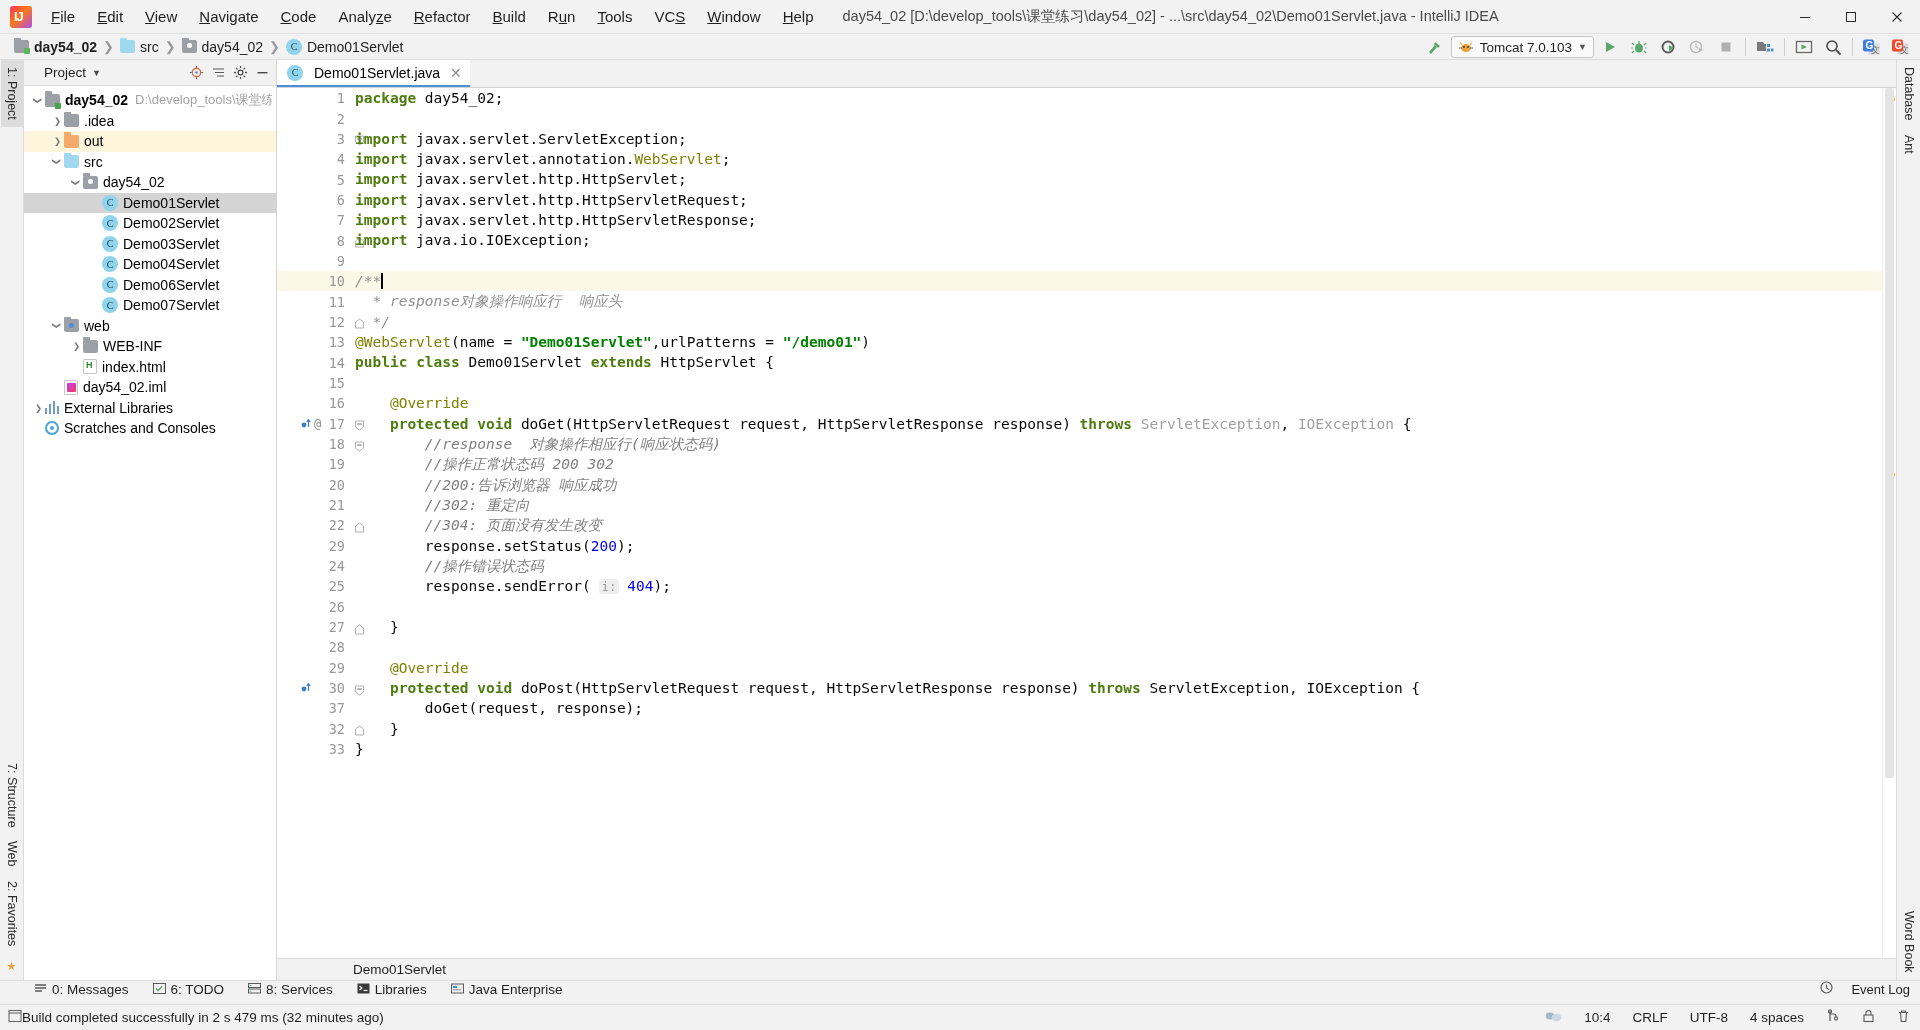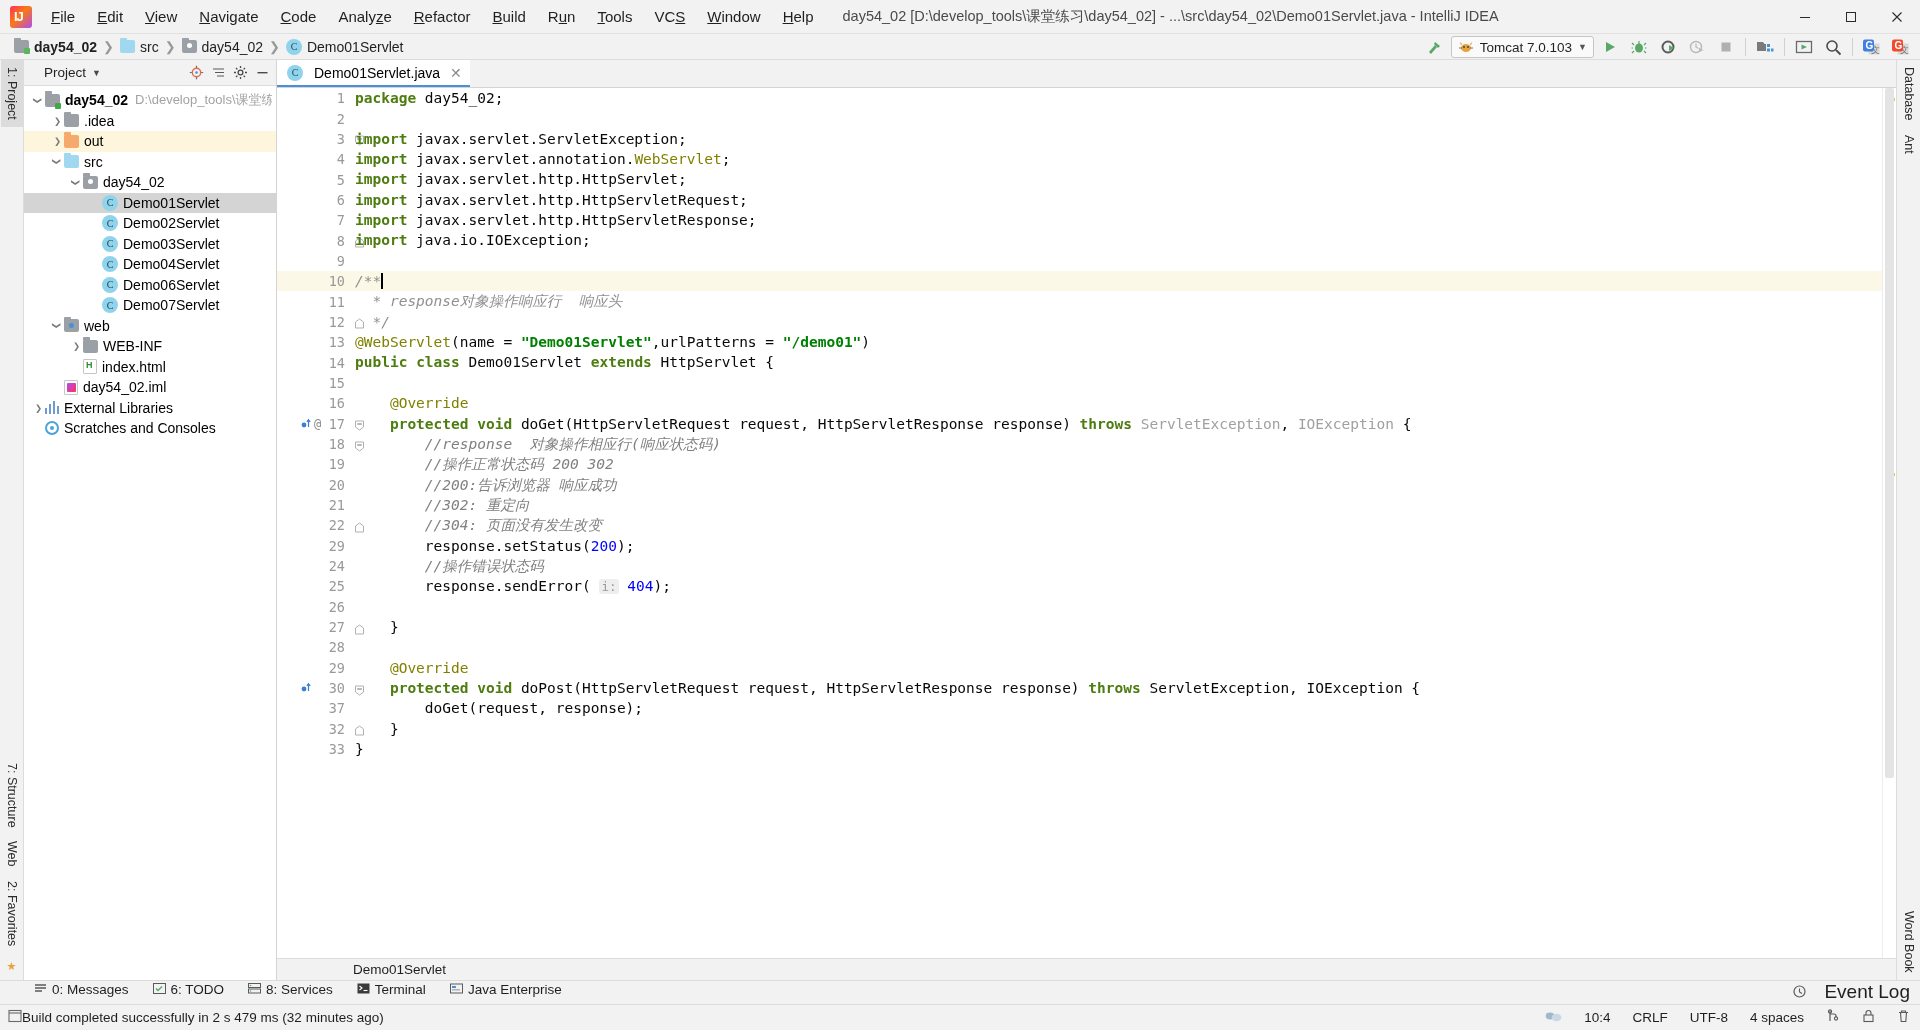--- a/index.html
+++ b/index.html
@@ -180,21 +180,21 @@
     height:22px; min-height:22px; background:#f2f2f2; border-top:1px solid #dcdcdc;
     display:flex; align-items:center; padding-left:76px; font-size:13.5px; color:#1f1f1f;
   }
 
   
   .toolstrip {
     height:24px; min-height:24px; background:#f2f2f2; display:flex; align-items:flex-start;
     border-top:1px solid #dcdcdc; padding-left:30px; gap:16px; position:relative;
   }
   .tool-btn { display:flex; align-items:center; gap:5px; font-size:13.5px; color:#1f1f1f; padding:1px 4px; white-space:nowrap;}
-  .toolstrip .right { position:absolute; right:10px; display:flex; align-items:center; gap:18px; font-size:19px; color:#1f1f1f;}
+  .toolstrip .right { position:absolute; right:10px; display:flex; align-items:center; gap:18px; font-size:13px; color:#1f1f1f;}
 
   
   .statusbar {
     height:26px; min-height:26px; background:#f2f2f2; display:flex; align-items:center;
     border-top:1px solid #dcdcdc; padding-left:8px; font-size:13.5px; color:#1f1f1f; position:relative;
   }
   .status-msg { white-space:nowrap; }
   .status-right { position:absolute; right:6px; display:flex; align-items:center; gap:14px; }
   .status-right .sitem { padding:1px 4px; white-space:nowrap; }
 </style>
@@ -742,21 +742,21 @@
       <span>8: Services</span>
     </div>
     <div class="tool-btn">
       <span>
         <svg width="13" height="11" viewBox="0 0 13 11">
             <rect x="0.5" y="0.5" width="12" height="10" fill="#3a3a3a"></rect>
             <path d="M2.5 3 l2.5 2 l-2.5 2" stroke="#fff" stroke-width="1.1" fill="none"></path>
             <path d="M6.5 7.5 h4" stroke="#fff" stroke-width="1.1"></path>
           </svg>
       </span>
-      <span>Terminal</span>
+      <span>Libraries</span>
     </div>
     <div class="tool-btn">
       <span>
         <svg width="13" height="11" viewBox="0 0 13 11">
             <rect x="0.5" y="1" width="12" height="9" fill="none" stroke="#5a5a5a"></rect>
             <rect x="2" y="3" width="4" height="2" fill="#4a90d9"></rect>
             <rect x="2" y="6" width="8" height="1.5" fill="#b0b0b0"></rect>
           </svg>
       </span>
       <span>Java Enterprise</span>

